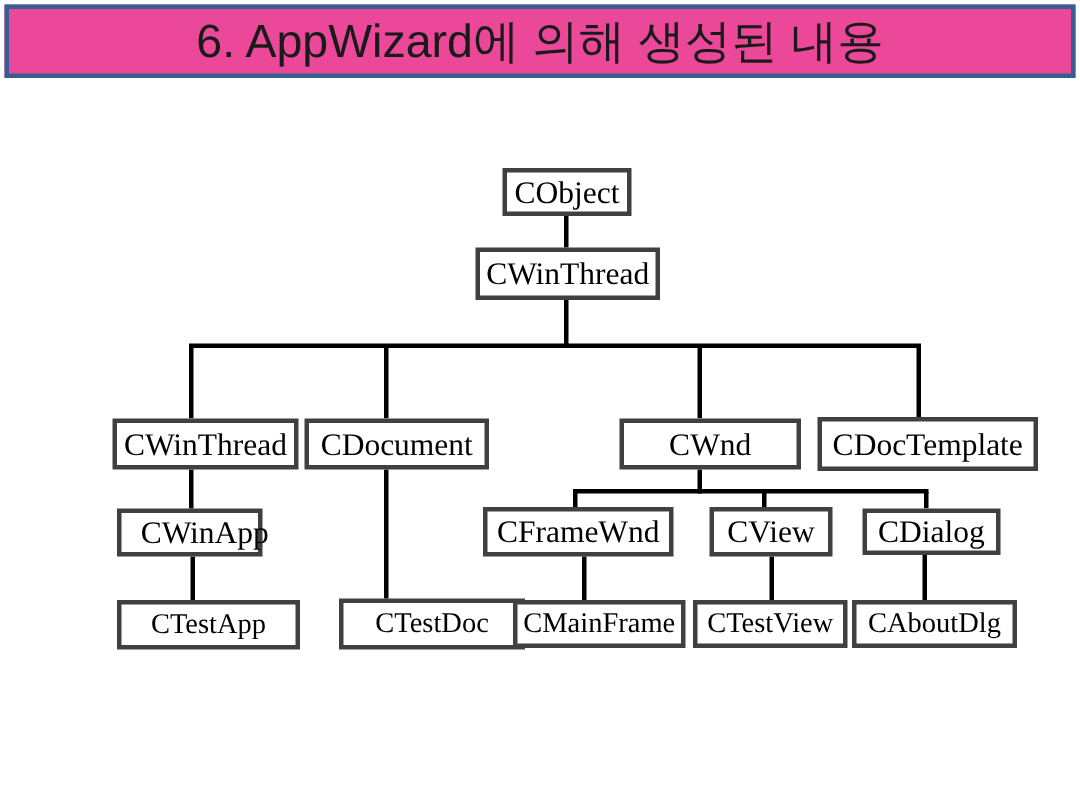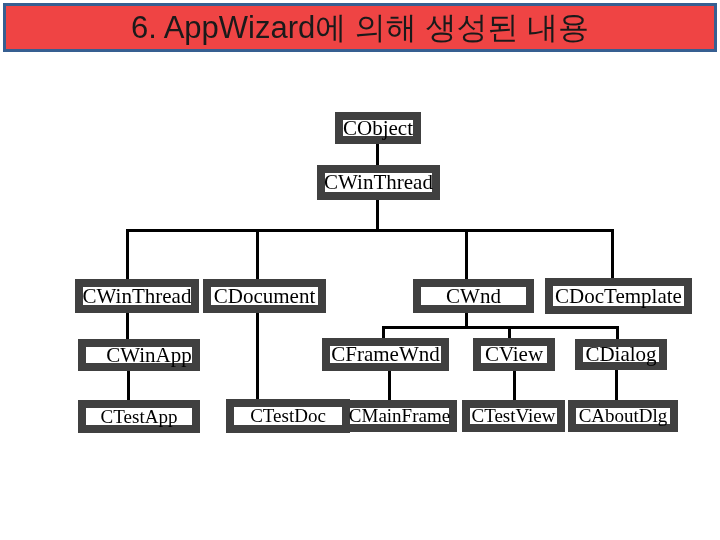--- a/index.html
+++ b/index.html
@@ -7,33 +7,33 @@
     width: 720px; height: 540px;
     position: relative;
     background: #ffffff;
     font-family: "Liberation Serif", serif;
     overflow: hidden;
   }
   .title-bar {
     position: absolute;
     left: 3px; top: 3px;
     width: 708px; height: 43px;
-    background: #ef4444;
+    background: #ec4899;
     border: 3px solid #365f91;
     display: flex; align-items: center; justify-content: center;
     font-family: "Liberation Sans", sans-serif;
     font-size: 31px;
     color: #1a1a1a;
     white-space: nowrap;
   }
   .node {
     position: absolute;
     box-sizing: border-box;
     background: #ffffff;
-    border: 8px solid #404040;
+    border: 3px solid #404040;
     display: flex; align-items: center; justify-content: center;
     font-size: 21px;
     color: #000000;
     white-space: nowrap;
     z-index: 2;
   }
   .node.small { font-size: 19px; }
   .edge {
     position: absolute;
     background: #000000;
@@ -79,21 +79,21 @@
 <div class="node" style="left:203px; top:279px; width:123px; height:34px;">
     <span>CDocument</span>
   </div>
 <div class="node" style="left:413px; top:279px; width:121px; height:34px;">
     <span>CWnd</span>
   </div>
 <div class="node" style="left:545px; top:278px; width:147px; height:36px;">
     <span>CDocTemplate</span>
   </div>
 
-<div class="node" style="left:78px;  top:339px; width:122px; height:32px;padding-left:20px;">
+<div class="node" style="left:78px;  top:339px; width:97px; height:32px;padding-left:20px;">
     <span>CWinApp</span>
   </div>
 <div class="node" style="left:322px; top:338px; width:127px; height:33px;">
     <span>CFrameWnd</span>
   </div>
 <div class="node" style="left:473px; top:338px; width:82px;  height:33px;">
     <span>CView</span>
   </div>
 <div class="node" style="left:575px; top:339px; width:92px;  height:31px;text-align:right;">
     <span>CDialog</span>

